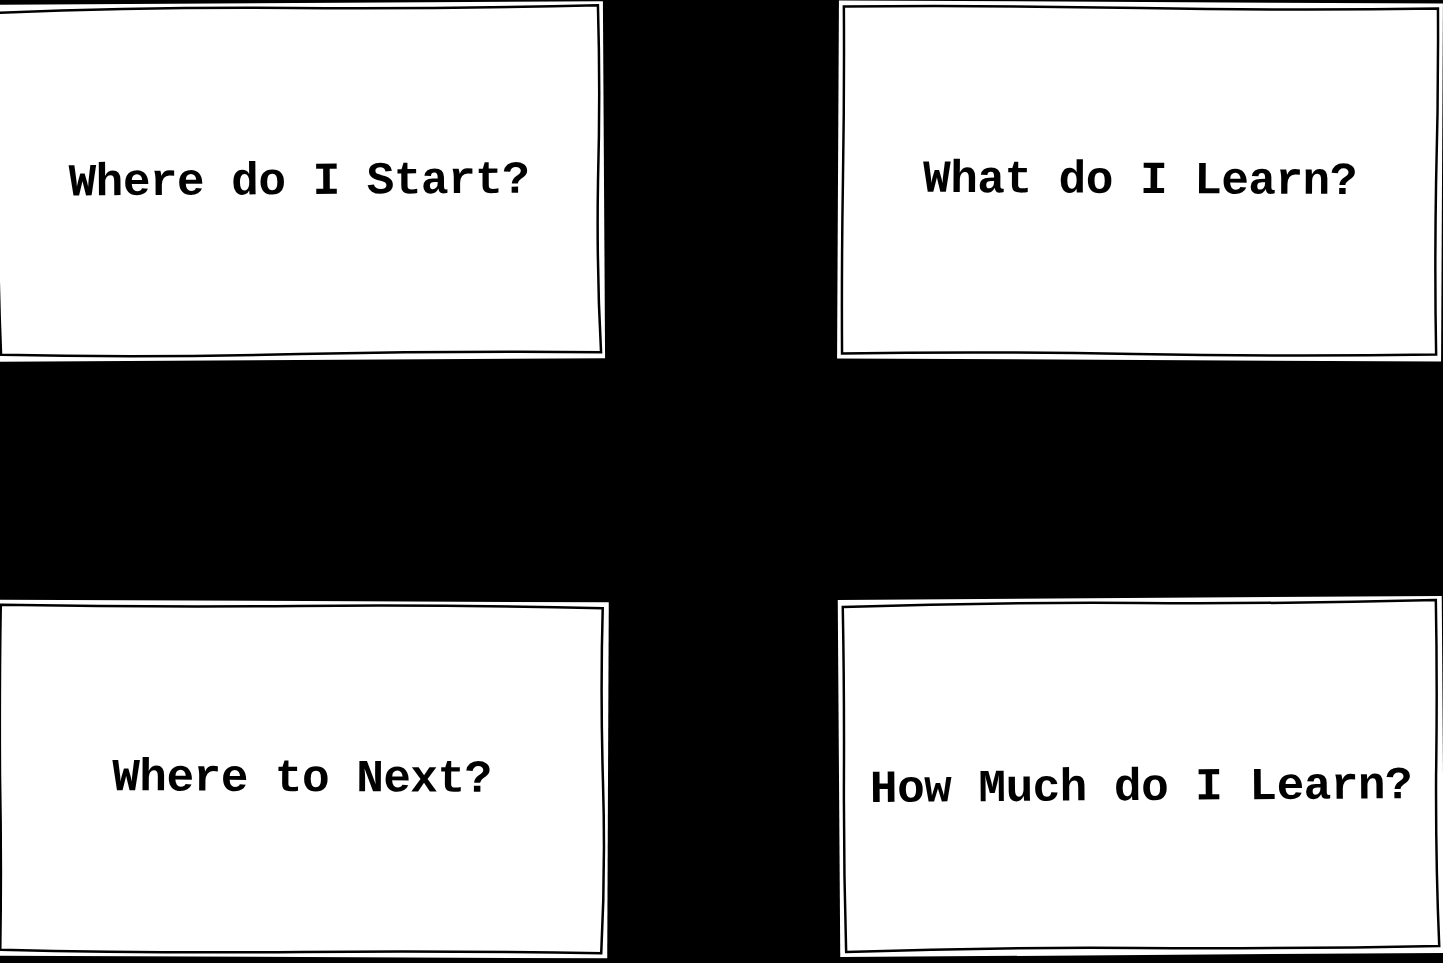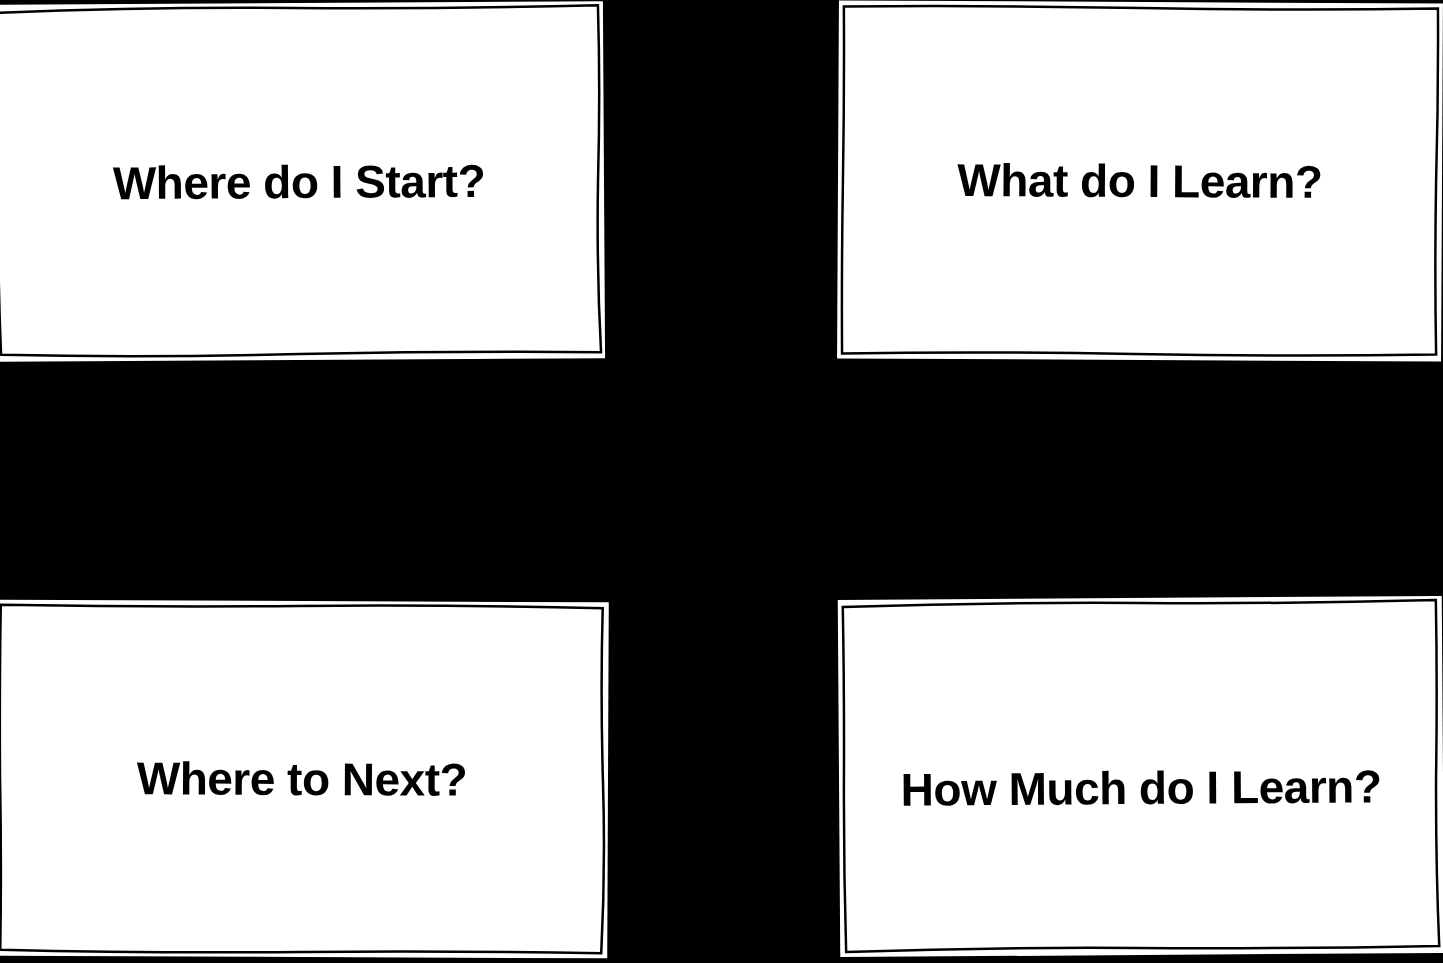--- a/index.html
+++ b/index.html
@@ -6,21 +6,21 @@
     margin: 0;
     padding: 0;
     background: #000;
   }
   #canvas {
     position: relative;
     width: 1443px;
     height: 963px;
     background: #000;
     overflow: hidden;
-    font-family: Liberation Sans, sans-serif;
+    font-family: Liberation Mono, monospace;
   }
   .card {
     position: absolute;
     background: #fff;
     cursor: pointer;
   }
   .card svg.sketch-border {
     position: absolute;
     left: 0; top: 0;
     width: 100%;

